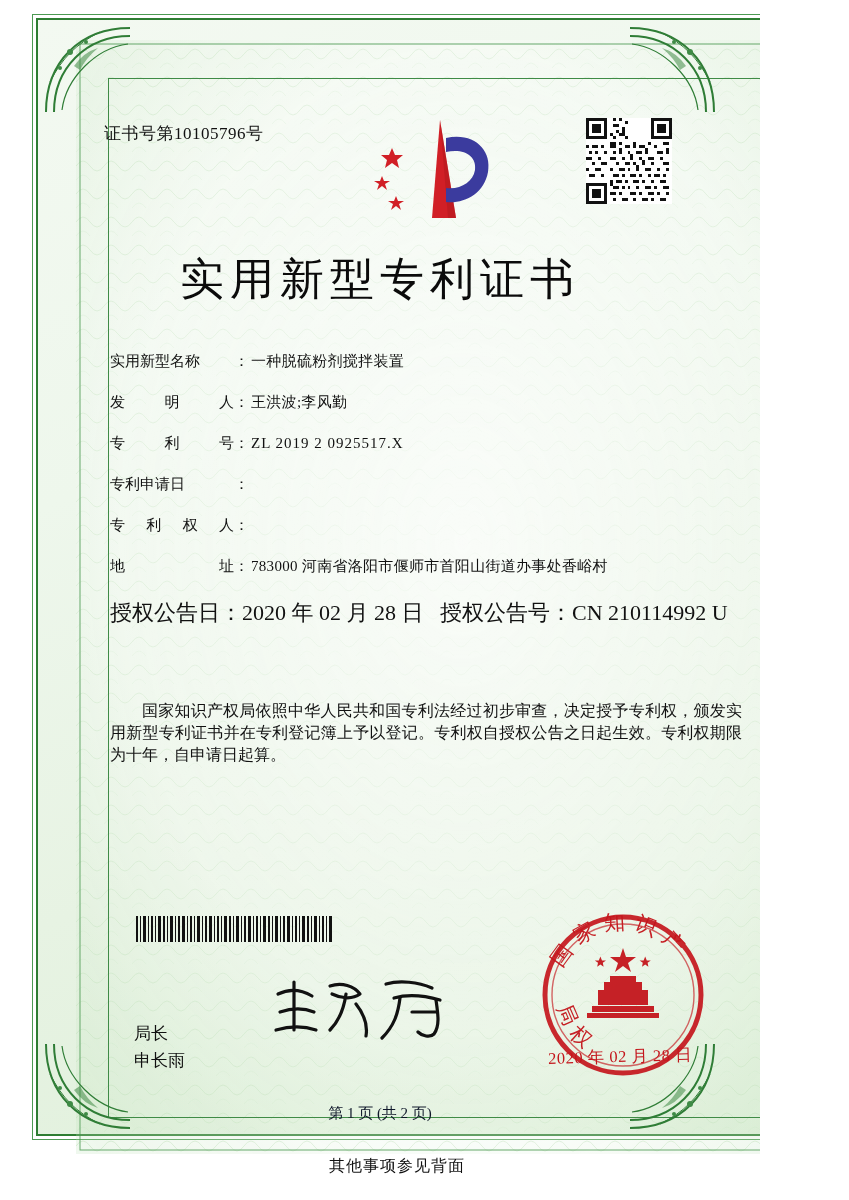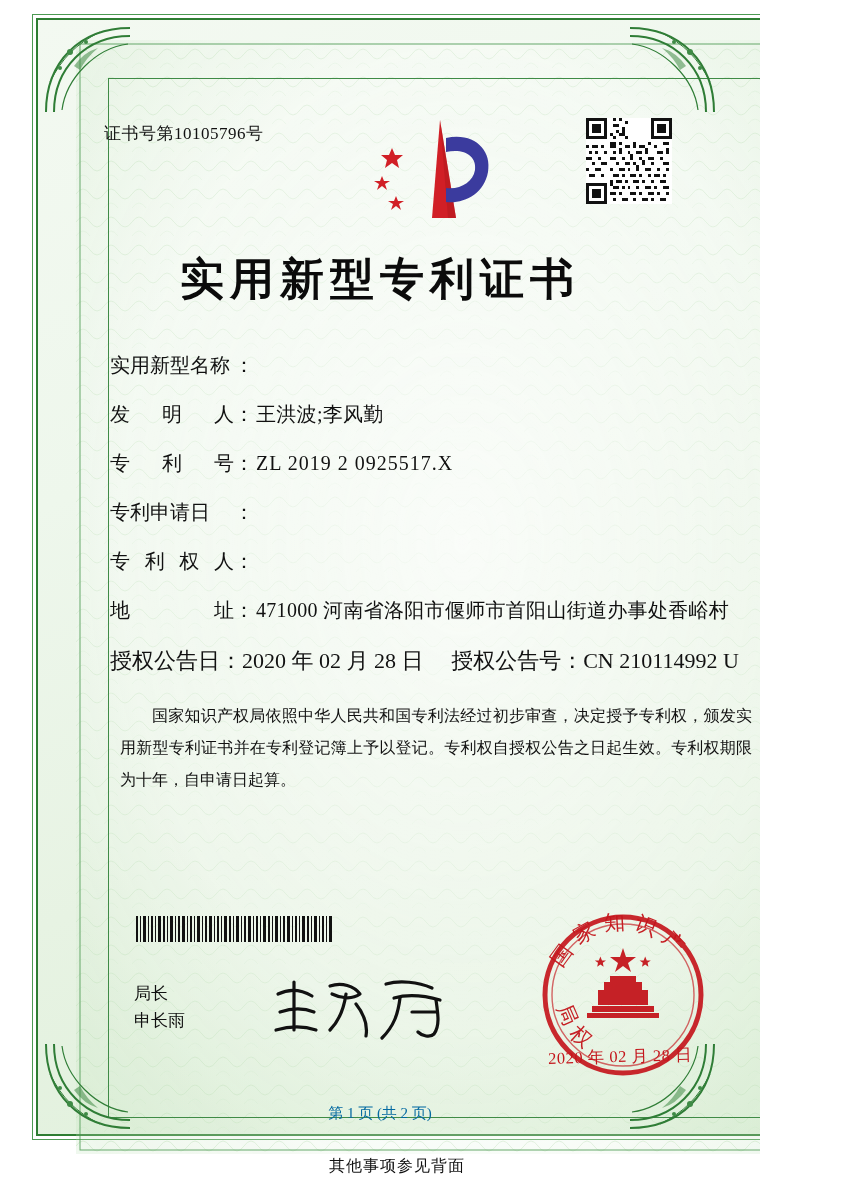--- a/index.html
+++ b/index.html
@@ -67,36 +67,36 @@
   .qr {
     position: absolute;
     right: 88px; top: 118px;
     width: 86px; height: 86px;
   }
   .title {
     position: absolute;
     left: 0; right: 0; top: 250px;
     text-align: center;
     font-size: 44px;
-    font-weight: bold;
+    font-weight: normal;
     letter-spacing: 6px;
     color: #0b0b0b;
     font-family: "Liberation Serif", serif;
   }
   
   .fields {
     position: absolute;
     left: 110px; top: 352px;
     width: 640px;
   }
   .field-row {
     display: flex;
     align-items: baseline;
     margin-bottom: 22px;
-    font-size: 20px;
+    font-size: 15px;
     color: #111;
   }
   .f-label {
     width: 124px;
     flex: 0 0 124px;
     letter-spacing: 0px;
     white-space: nowrap;
   }
   .f-label.spread {
     display: flex;
@@ -107,45 +107,45 @@
   .f-value { flex: 1; letter-spacing: .3px; }
   .f-value.mono { font-family: "Liberation Serif", serif; letter-spacing: 1px; }
 
   .grant-row {
     display: flex;
     margin-top: 6px;
     font-size: 22px;
     color: #111;
   }
   .grant-left { width: 330px; }
-  .grant-right { flex: 1; text-align: center; }
+  .grant-right { flex: 1; }
 
   
   .body-text {
     position: absolute;
-    left: 120px; top: 700px;
+    left: 110px; top: 700px;
     width: 632px;
     font-size: 16px;
-    line-height: 32px;
+    line-height: 22px;
     color: #111;
     text-align: justify;
   }
   .body-text p { margin: 0 0 2px 0; text-indent: 2em; }
 
   
   .barcode {
     position: absolute;
     left: 136px; top: 916px;
     width: 196px; height: 26px;
   }
 
   
   .sig-block {
     position: absolute;
-    left: 134px; top: 980px;
+    left: 134px; top: 1020px;
     font-size: 17px;
     line-height: 27px;
     color: #111;
   }
   .sig-hand {
     position: absolute;
     left: 268px; top: 968px;
     width: 200px; height: 80px;
     font-family: "Liberation Serif", serif;
     font-size: 46px;
@@ -166,21 +166,21 @@
     letter-spacing: .5px;
     transform: rotate(-1.5deg);
   }
 
   
   .page-num {
     position: absolute;
     left: 0; right: 0; top: 1104px;
     text-align: center;
     font-size: 15px;
-    color: #0369a1;
+    color: #0f172a;
   }
   .footer-note {
     position: absolute;
     left: 0; right: 0; top: 1156px;
     text-align: center;
     font-size: 16px;
     color: #111;
     letter-spacing: 1px;
     padding-left: 34px;
   }
@@ -393,20 +393,21 @@
     </g>
   </svg>
 
   <div class="title">实用新型专利证书</div>
 
   <div class="fields">
 
     <div class="field-row">
       <span class="f-label">实用新型名称</span>
       <span class="f-colon">：</span>
+      <span class="f-value">一种脱硫粉剂搅拌装置</span>
     </div>
 
     <div class="field-row">
       <span class="f-label spread">
         <span>发</span>
         <span>明</span>
         <span>人</span>
       </span>
       <span class="f-colon">：</span>
       <span class="f-value">王洪波;李风勤</span>
@@ -436,21 +437,21 @@
       </span>
       <span class="f-colon">：</span>
     </div>
 
     <div class="field-row">
       <span class="f-label spread">
         <span>地</span>
         <span>址</span>
       </span>
       <span class="f-colon">：</span>
-      <span class="f-value">471000 河南省洛阳市偃师市首阳山街道办事处香峪村</span>
+      <span class="f-value">783000 河南省洛阳市偃师市首阳山街道办事处香峪村</span>
     </div>
 
     <div class="grant-row">
       <div class="grant-left">
         <span>授权公告日</span><span>：</span><span>2020 年 02 月 28 日</span>
       </div>
       <div class="grant-right">
         <span>授权公告号</span><span>：</span><span>CN 210114992 U</span>
       </div>
     </div>

